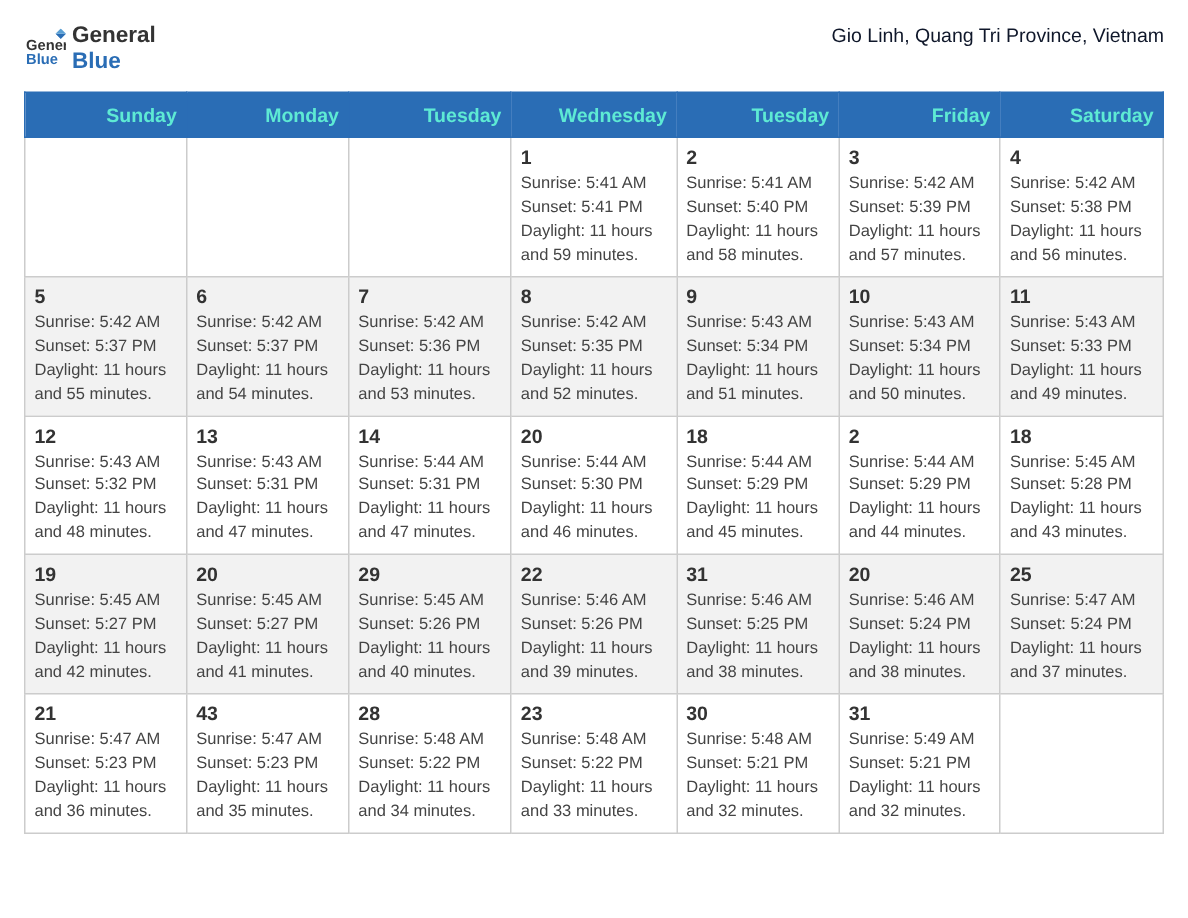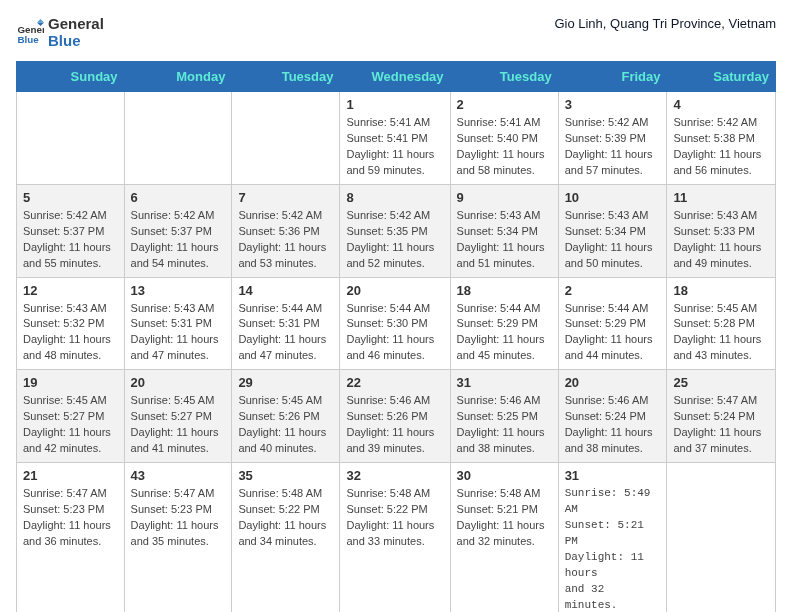--- a/index.html
+++ b/index.html
@@ -311,43 +311,43 @@
 and 36 minutes.</div>
         </td>
         <td>
           <span class="day-number">43</span>
           <div class="day-info" style="white-space: pre-line;">Sunrise: 5:47 AM
 Sunset: 5:23 PM
 Daylight: 11 hours
 and 35 minutes.</div>
         </td>
         <td>
-          <span class="day-number">35</span>
+          <span class="day-number">28</span>
           <div class="day-info" style="white-space: pre-line;">Sunrise: 5:48 AM
 Sunset: 5:22 PM
 Daylight: 11 hours
 and 34 minutes.</div>
         </td>
         <td>
-          <span class="day-number">32</span>
+          <span class="day-number">23</span>
           <div class="day-info" style="white-space: pre-line;">Sunrise: 5:48 AM
 Sunset: 5:22 PM
 Daylight: 11 hours
 and 33 minutes.</div>
         </td>
         <td>
           <span class="day-number">30</span>
           <div class="day-info" style="white-space: pre-line;">Sunrise: 5:48 AM
 Sunset: 5:21 PM
 Daylight: 11 hours
 and 32 minutes.</div>
         </td>
         <td>
           <span class="day-number">31</span>
-          <div class="day-info" style="white-space: pre-line; font-family: Liberation Mono, monospace;">Sunrise: 5:49 AM
+          <div class="day-info" style="white-space: pre-line;">Sunrise: 5:49 AM
 Sunset: 5:21 PM
 Daylight: 11 hours
 and 32 minutes.</div>
         </td>
         <td class="empty-cell"></td>
       </tr>
     </tbody>
 </table>
 
 </body></html>

